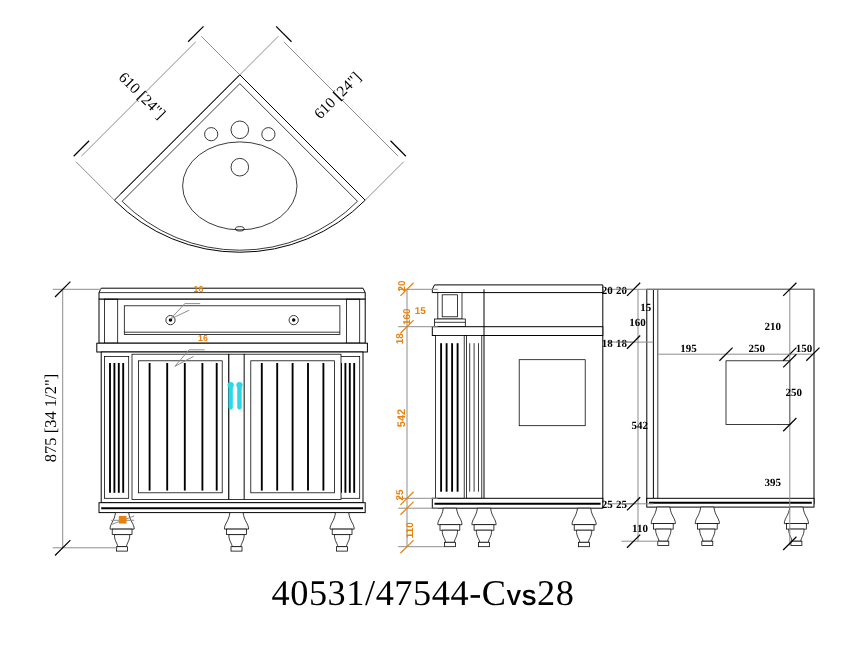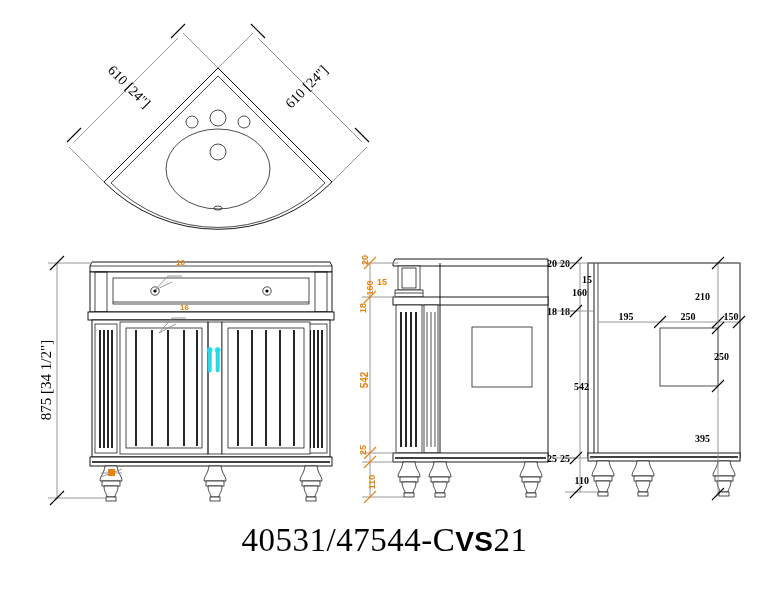--- a/index.html
+++ b/index.html
@@ -21,21 +21,21 @@
     position: absolute;
     left: 0; right: 0;
     top: 522px;
     text-align: center;
     font-family: "Liberation Serif", serif;
     font-size: 33px;
     letter-spacing: 0.5px;
     color: #000;
     white-space: nowrap;
   }
-  .title-text .bold { font-weight: bold; font-family: "Liberation Sans", sans-serif; font-size: 28px; }
+  .title-text .bold { font-weight: bold; font-family: "Liberation Sans", sans-serif; font-size: 20px; }
 </style>
 </head>
 <body>
 
 <div id="sheet">
 
   <svg width="769" height="592" viewBox="0 0 769 592">
     <defs>
       <style>
         .ln   { stroke:#000; stroke-width:0.9; fill:none; }
@@ -390,16 +390,16 @@
         <line class="tick" x1="712" y1="500" x2="724" y2="488"></line>
         <text class="txt" x="710" y="300" font-size="10" font-weight="bold" text-anchor="end">210</text>
         <text class="txt" x="714" y="360" font-size="10" font-weight="bold">250</text>
         <text class="txt" x="710" y="442" font-size="10" font-weight="bold" text-anchor="end">395</text>
       </g>
     </g>
 
   </svg>
 
   <div class="title-text">
-    <span>40531/47544-C</span><span class="bold">VS</span><span>21</span>
+    <span>40531/47544-C</span><span class="bold">VS</span><span>28</span>
   </div>
 
 </div>
 
 </body></html>

